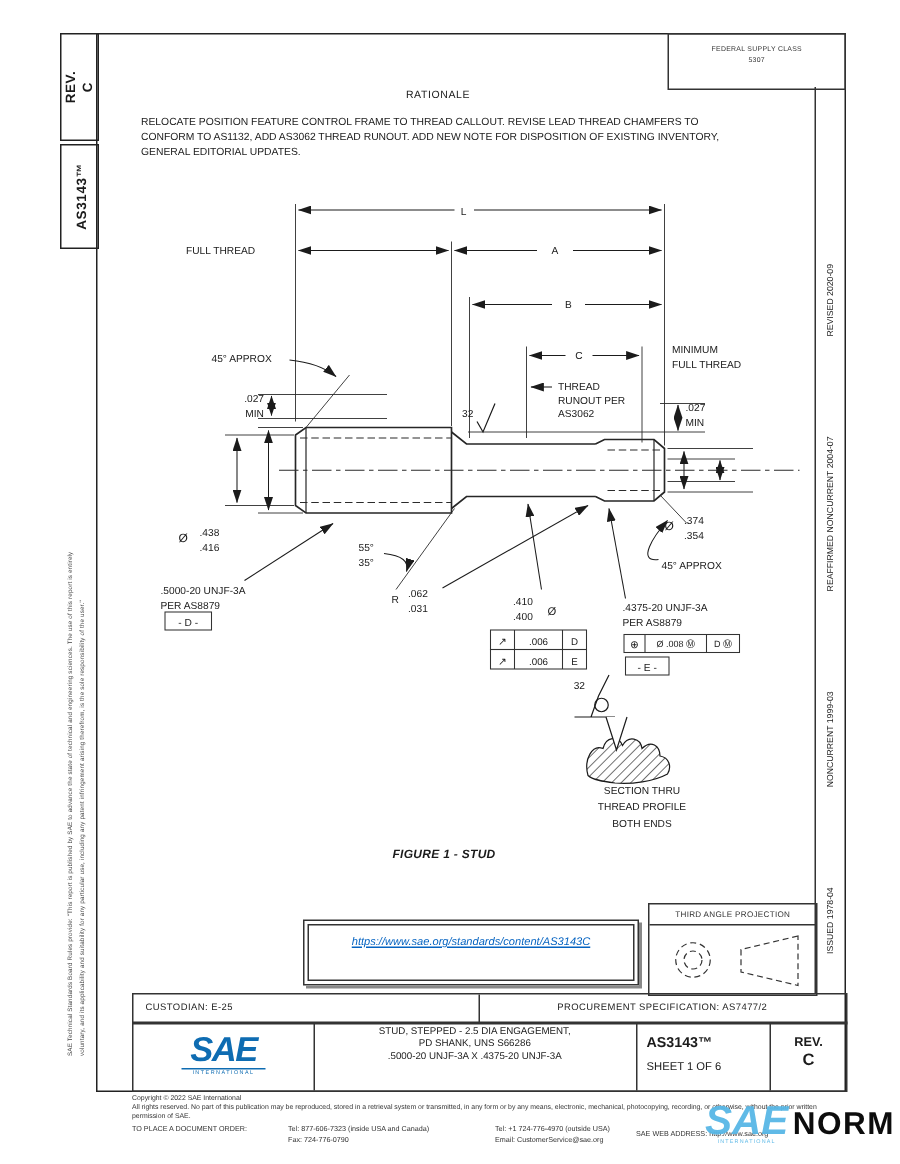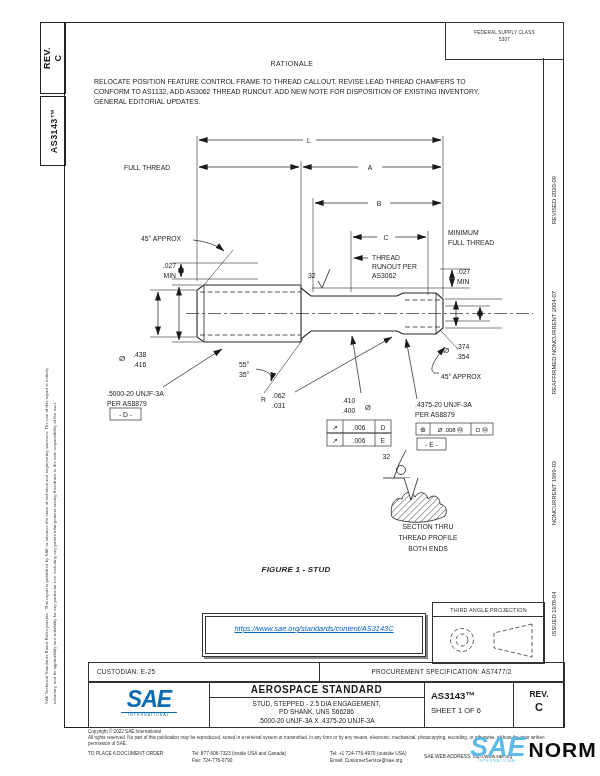--- a/index.html
+++ b/index.html
@@ -249,21 +249,20 @@
 <div class="abs thin" style="left:88px;top:681px;width:475px;height:45px">
 
   <div class="abs" style="left:0;top:0;width:120px;height:45px;border-right:1px solid #333">
     <div class="saelogo" style="margin-top:6px">
       <div class="big">SAE</div>
       <div class="sub" style="width:56px;margin:1px auto 0">INTERNATIONAL</div>
     </div>
   </div>
 
   <div class="abs" style="left:120px;top:0;width:215px;height:45px;border-right:1px solid #333">
-    <div class="tb-doc-type">AEROSPACE STANDARD</div>
     <div class="tb-sub">
       <div>STUD, STEPPED - 2.5 DIA ENGAGEMENT,</div>
       <div>PD SHANK, UNS S66286</div>
       <div>.5000-20 UNJF-3A X .4375-20 UNJF-3A</div>
     </div>
   </div>
 
   <div class="abs" style="left:335px;top:0;width:90px;height:45px;border-right:1px solid #333;padding-left:7px;box-sizing:border-box">
     <div style="font-size:9.5px;font-weight:bold;margin-top:8px">AS3143™</div>
     <div style="font-size:7.5px;margin-top:5px">SHEET 1 OF 6</div>

